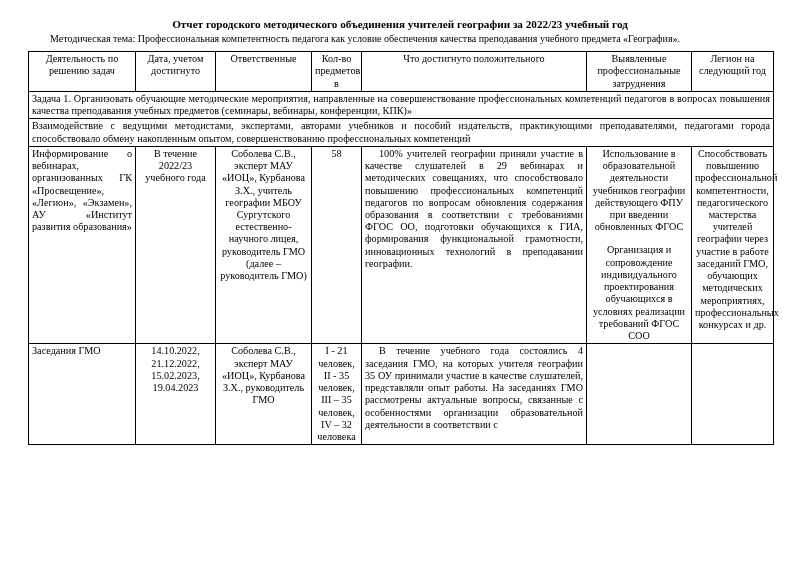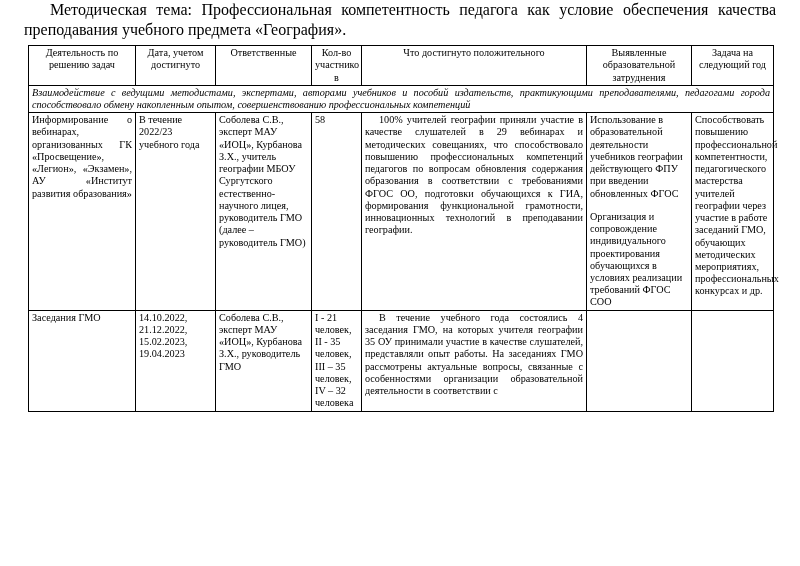--- a/index.html
+++ b/index.html
@@ -23,21 +23,21 @@
     padding: 0;
   }
   .doc-title {
     text-align: center;
     font-weight: bold;
     font-size: 11.2px;
     line-height: 1.25;
     margin: 17px 24px 2px 24px;
   }
   .para {
-    font-size: 16px;
+    font-size: 10px;
     line-height: 1.22;
     text-align: justify;
     text-justify: inter-word;
     margin: 0 24px 0 24px;
     text-indent: 26px;
   }
   .para + .para { margin-top: 1px; }
 
   table.main {
     border-collapse: collapse;
@@ -56,21 +56,21 @@
   .hdr {
     text-align: center;
     vertical-align: top !important;
   }
   .hdr .hdr-line { display: block; }
   .band {
     text-align: justify;
     text-justify: inter-word;
     line-height: 1.2;
   }
-  .c-center { text-align: left; }
+  .c-center { text-align: center; }
   .c-just {
     text-align: justify;
     text-justify: inter-word;
     border-radius: 30px;
   }
   .c-left { text-align: left; }
   .c-just p, .c-center p, .c-left p {
     margin: 0;
   }
   .indent-first { text-indent: 14px; margin-left: 24px; }
@@ -82,20 +82,21 @@
   col.c4 { width: 50px; }
   col.c5 { width: 225px; }
   col.c6 { width: 105px; }
   col.c7 { width: 82px; }
 </style>
 </head>
 <body>
 
 <div class="page">
 
+  <div class="doc-title">Отчет городского методического объединения учителей географии за 2022/23 учебный год</div>
 
   <div class="para">Методическая тема: Профессиональная компетентность педагога как условие обеспечения качества преподавания учебного предмета «География».</div>
 
   <table class="main">
     <colgroup>
       <col class="c1">
         <col class="c2">
         <col class="c3">
         <col class="c4">
       <col class="c5">
@@ -110,40 +111,43 @@
         </td>
         <td class="hdr">
           <span class="hdr-line">Дата, учетом</span>
           <span class="hdr-line">достигнуто</span>
         </td>
         <td class="hdr">
           <span class="hdr-line">Ответственные</span>
         </td>
         <td class="hdr">
           <span class="hdr-line">Кол-во</span>
-          <span class="hdr-line">участнико</span>
+          <span class="hdr-line">предметов</span>
           <span class="hdr-line">в</span>
         </td>
         <td class="hdr">
           <span class="hdr-line">Что достигнуто положительного</span>
         </td>
         <td class="hdr">
           <span class="hdr-line">Выявленные</span>
-          <span class="hdr-line">образовательной</span>
+          <span class="hdr-line">профессиональные</span>
           <span class="hdr-line">затруднения</span>
         </td>
         <td class="hdr">
-          <span class="hdr-line">Задача на</span>
+          <span class="hdr-line">Легион на</span>
           <span class="hdr-line">следующий год</span>
         </td>
       </tr>
 
+      <tr>
+        <td class="band" colspan="7">Задача 1. Организовать обучающие методические мероприятия, направленные на совершенствование профессиональных компетенций педагогов в вопросах повышения качества преподавания учебных предметов (семинары, вебинары, конференции, КПК)»</td>
+      </tr>
 
       <tr>
-        <td class="band" colspan="7" style="font-style:italic;">Взаимодействие с ведущими методистами, экспертами, авторами учебников и пособий издательств, практикующими преподавателями, педагогами города способствовало обмену накопленным опытом, совершенствованию профессиональных компетенций</td>
+        <td class="band" colspan="7" style="">Взаимодействие с ведущими методистами, экспертами, авторами учебников и пособий издательств, практикующими преподавателями, педагогами города способствовало обмену накопленным опытом, совершенствованию профессиональных компетенций</td>
       </tr>
 
       <tr>
         <td class="c-just">Информирование о вебинарах, организованных ГК «Просвещение», «Легион», «Экзамен», АУ «Институт развития образования»</td>
         <td class="c-center">В течение 2022/23 учебного года</td>
         <td class="c-center">Соболева С.В., эксперт МАУ «ИОЦ», Курбанова З.Х., учитель географии МБОУ Сургутского естественно-научного лицея, руководитель ГМО (далее – руководитель ГМО)</td>
         <td class="c-center">58</td>
         <td class="c-just indent-first">100% учителей географии приняли участие в качестве слушателей в 29 вебинарах и методических совещаниях, что способствовало повышению профессиональных компетенций педагогов по вопросам обновления содержания образования в соответствии с требованиями ФГОС ОО, подготовки обучающихся к ГИА, формирования функциональной грамотности, инновационных технологий в преподавании географии.</td>
         <td class="c-center">
           <p>Использование в образовательной деятельности учебников географии действующего ФПУ при введении обновленных ФГОС</p>

